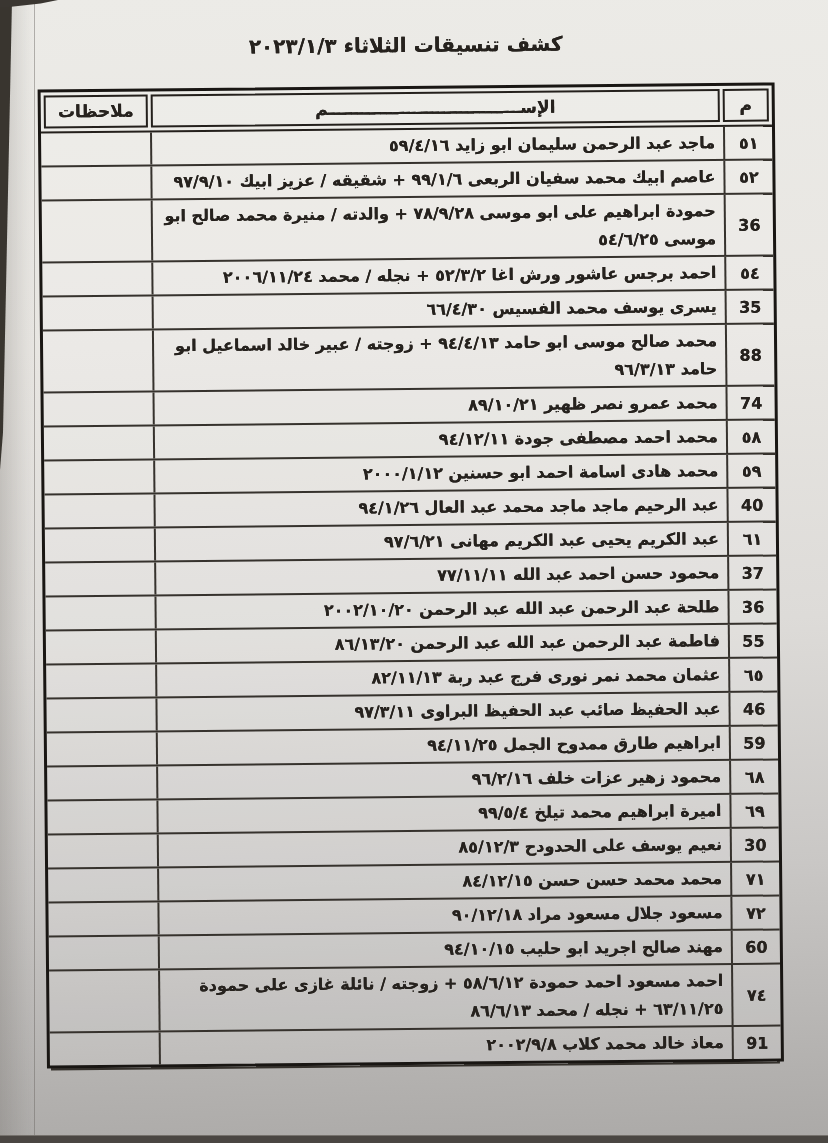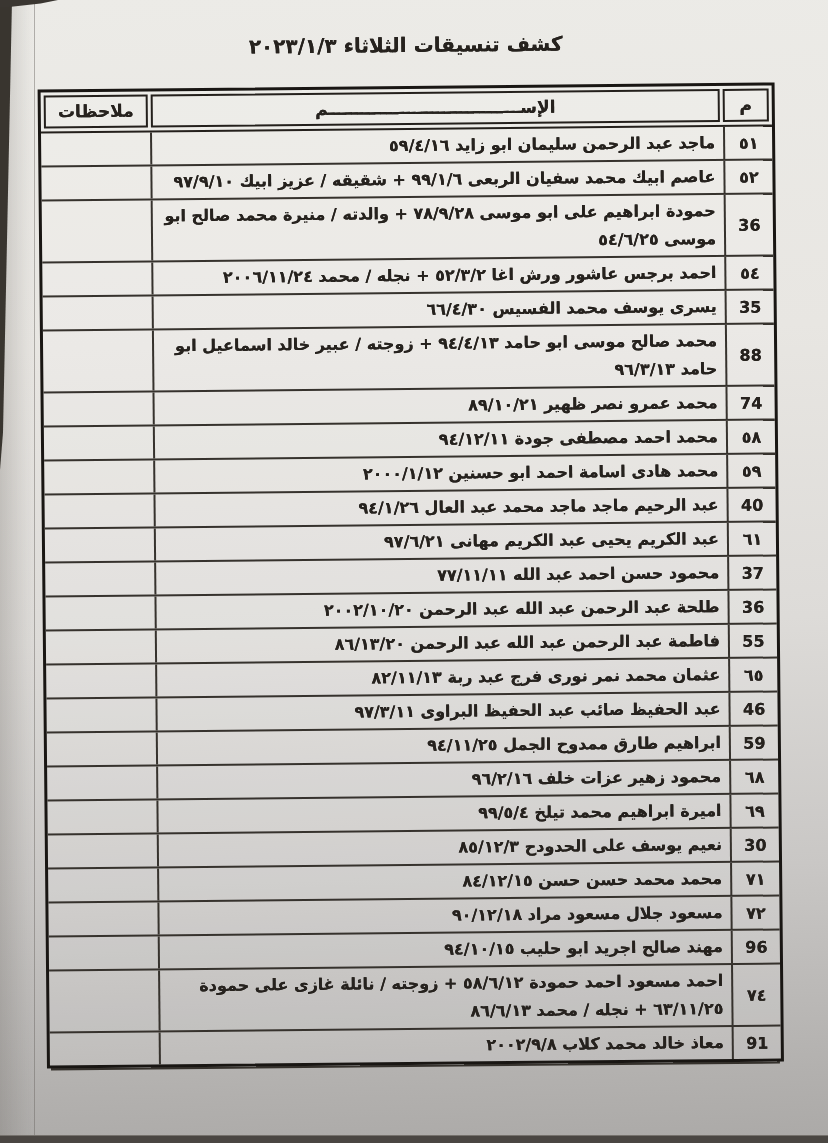--- a/index.html
+++ b/index.html
@@ -181,21 +181,21 @@
     <div class="cell-notes"></div>
   </div>
 
   <div class="row">
     <div class="cell-num">٧٢</div>
     <div class="cell-name">مسعود جلال مسعود مراد ٩٠/١٢/١٨</div>
     <div class="cell-notes"></div>
   </div>
 
   <div class="row">
-    <div class="cell-num">96</div>
+    <div class="cell-num">60</div>
     <div class="cell-name">مهند صالح اجريد ابو حليب ٩٤/١٠/١٥</div>
     <div class="cell-notes"></div>
   </div>
 
   <div class="row">
     <div class="cell-num">٧٤</div>
     <div class="cell-name">احمد مسعود احمد حمودة ٥٨/٦/١٢ + زوجته / نائلة غازى على حمودة ٦٣/١١/٢٥ + نجله / محمد ٨٦/٦/١٣</div>
     <div class="cell-notes"></div>
   </div>
 

